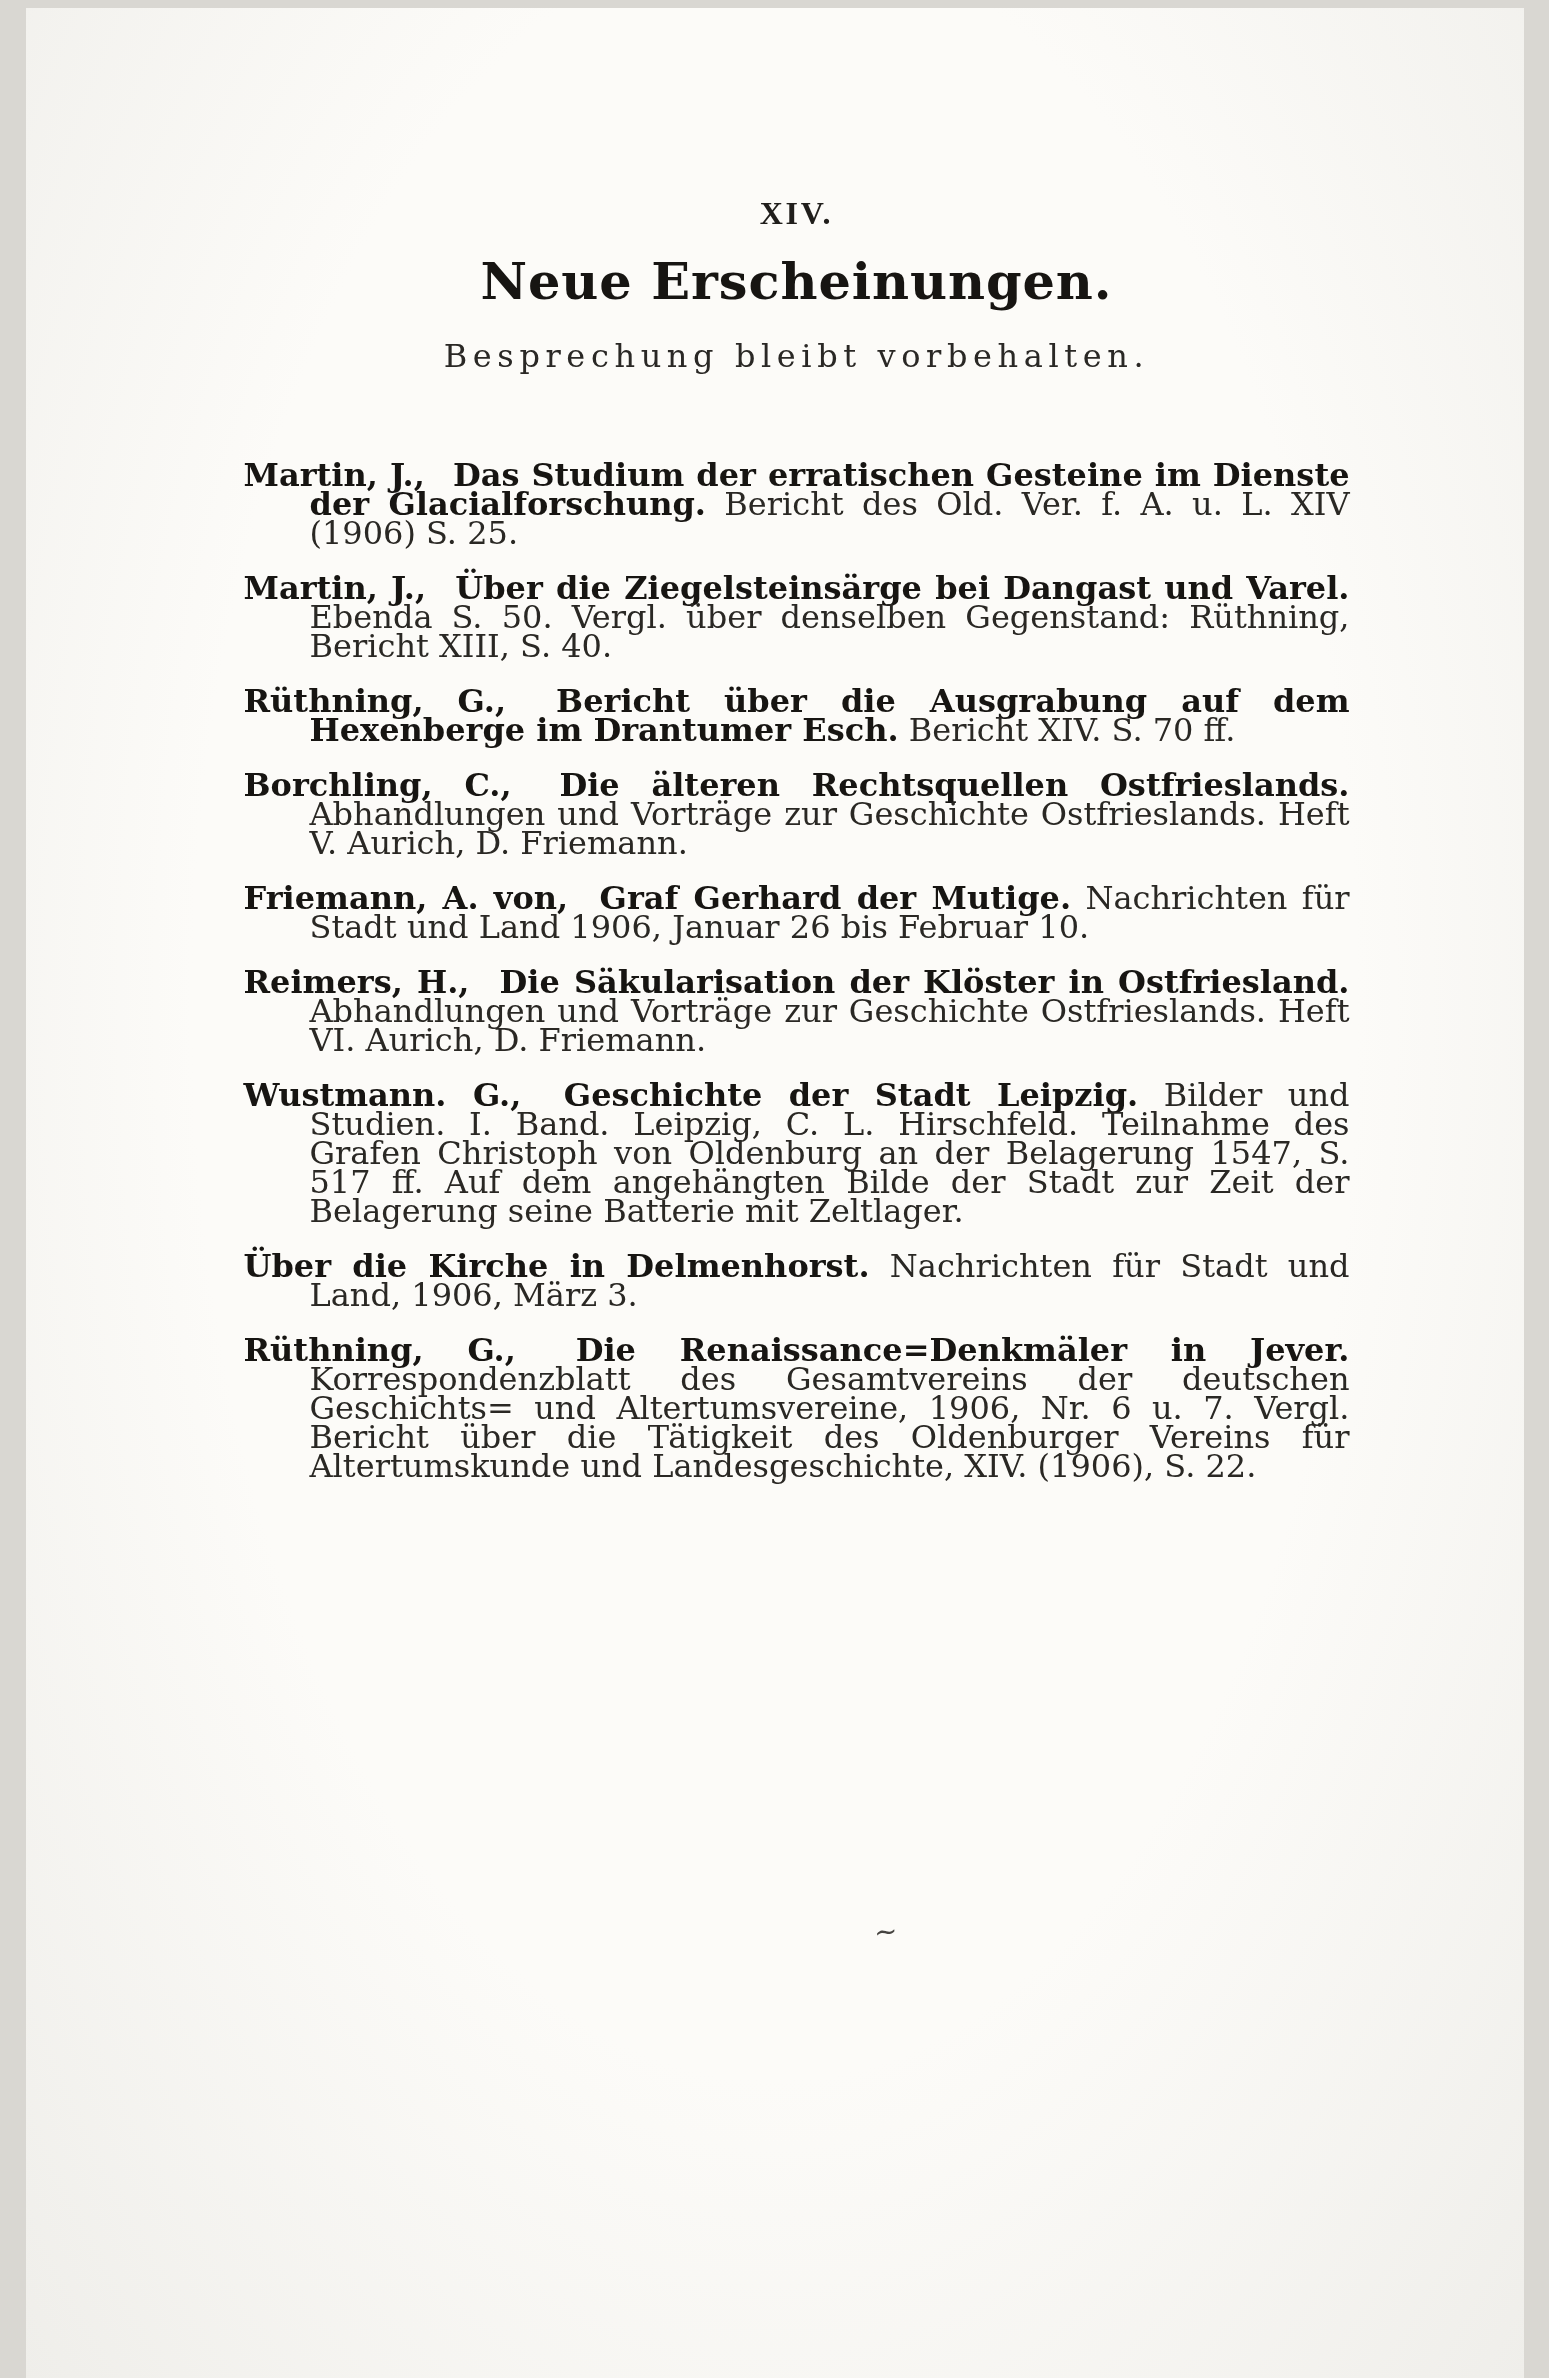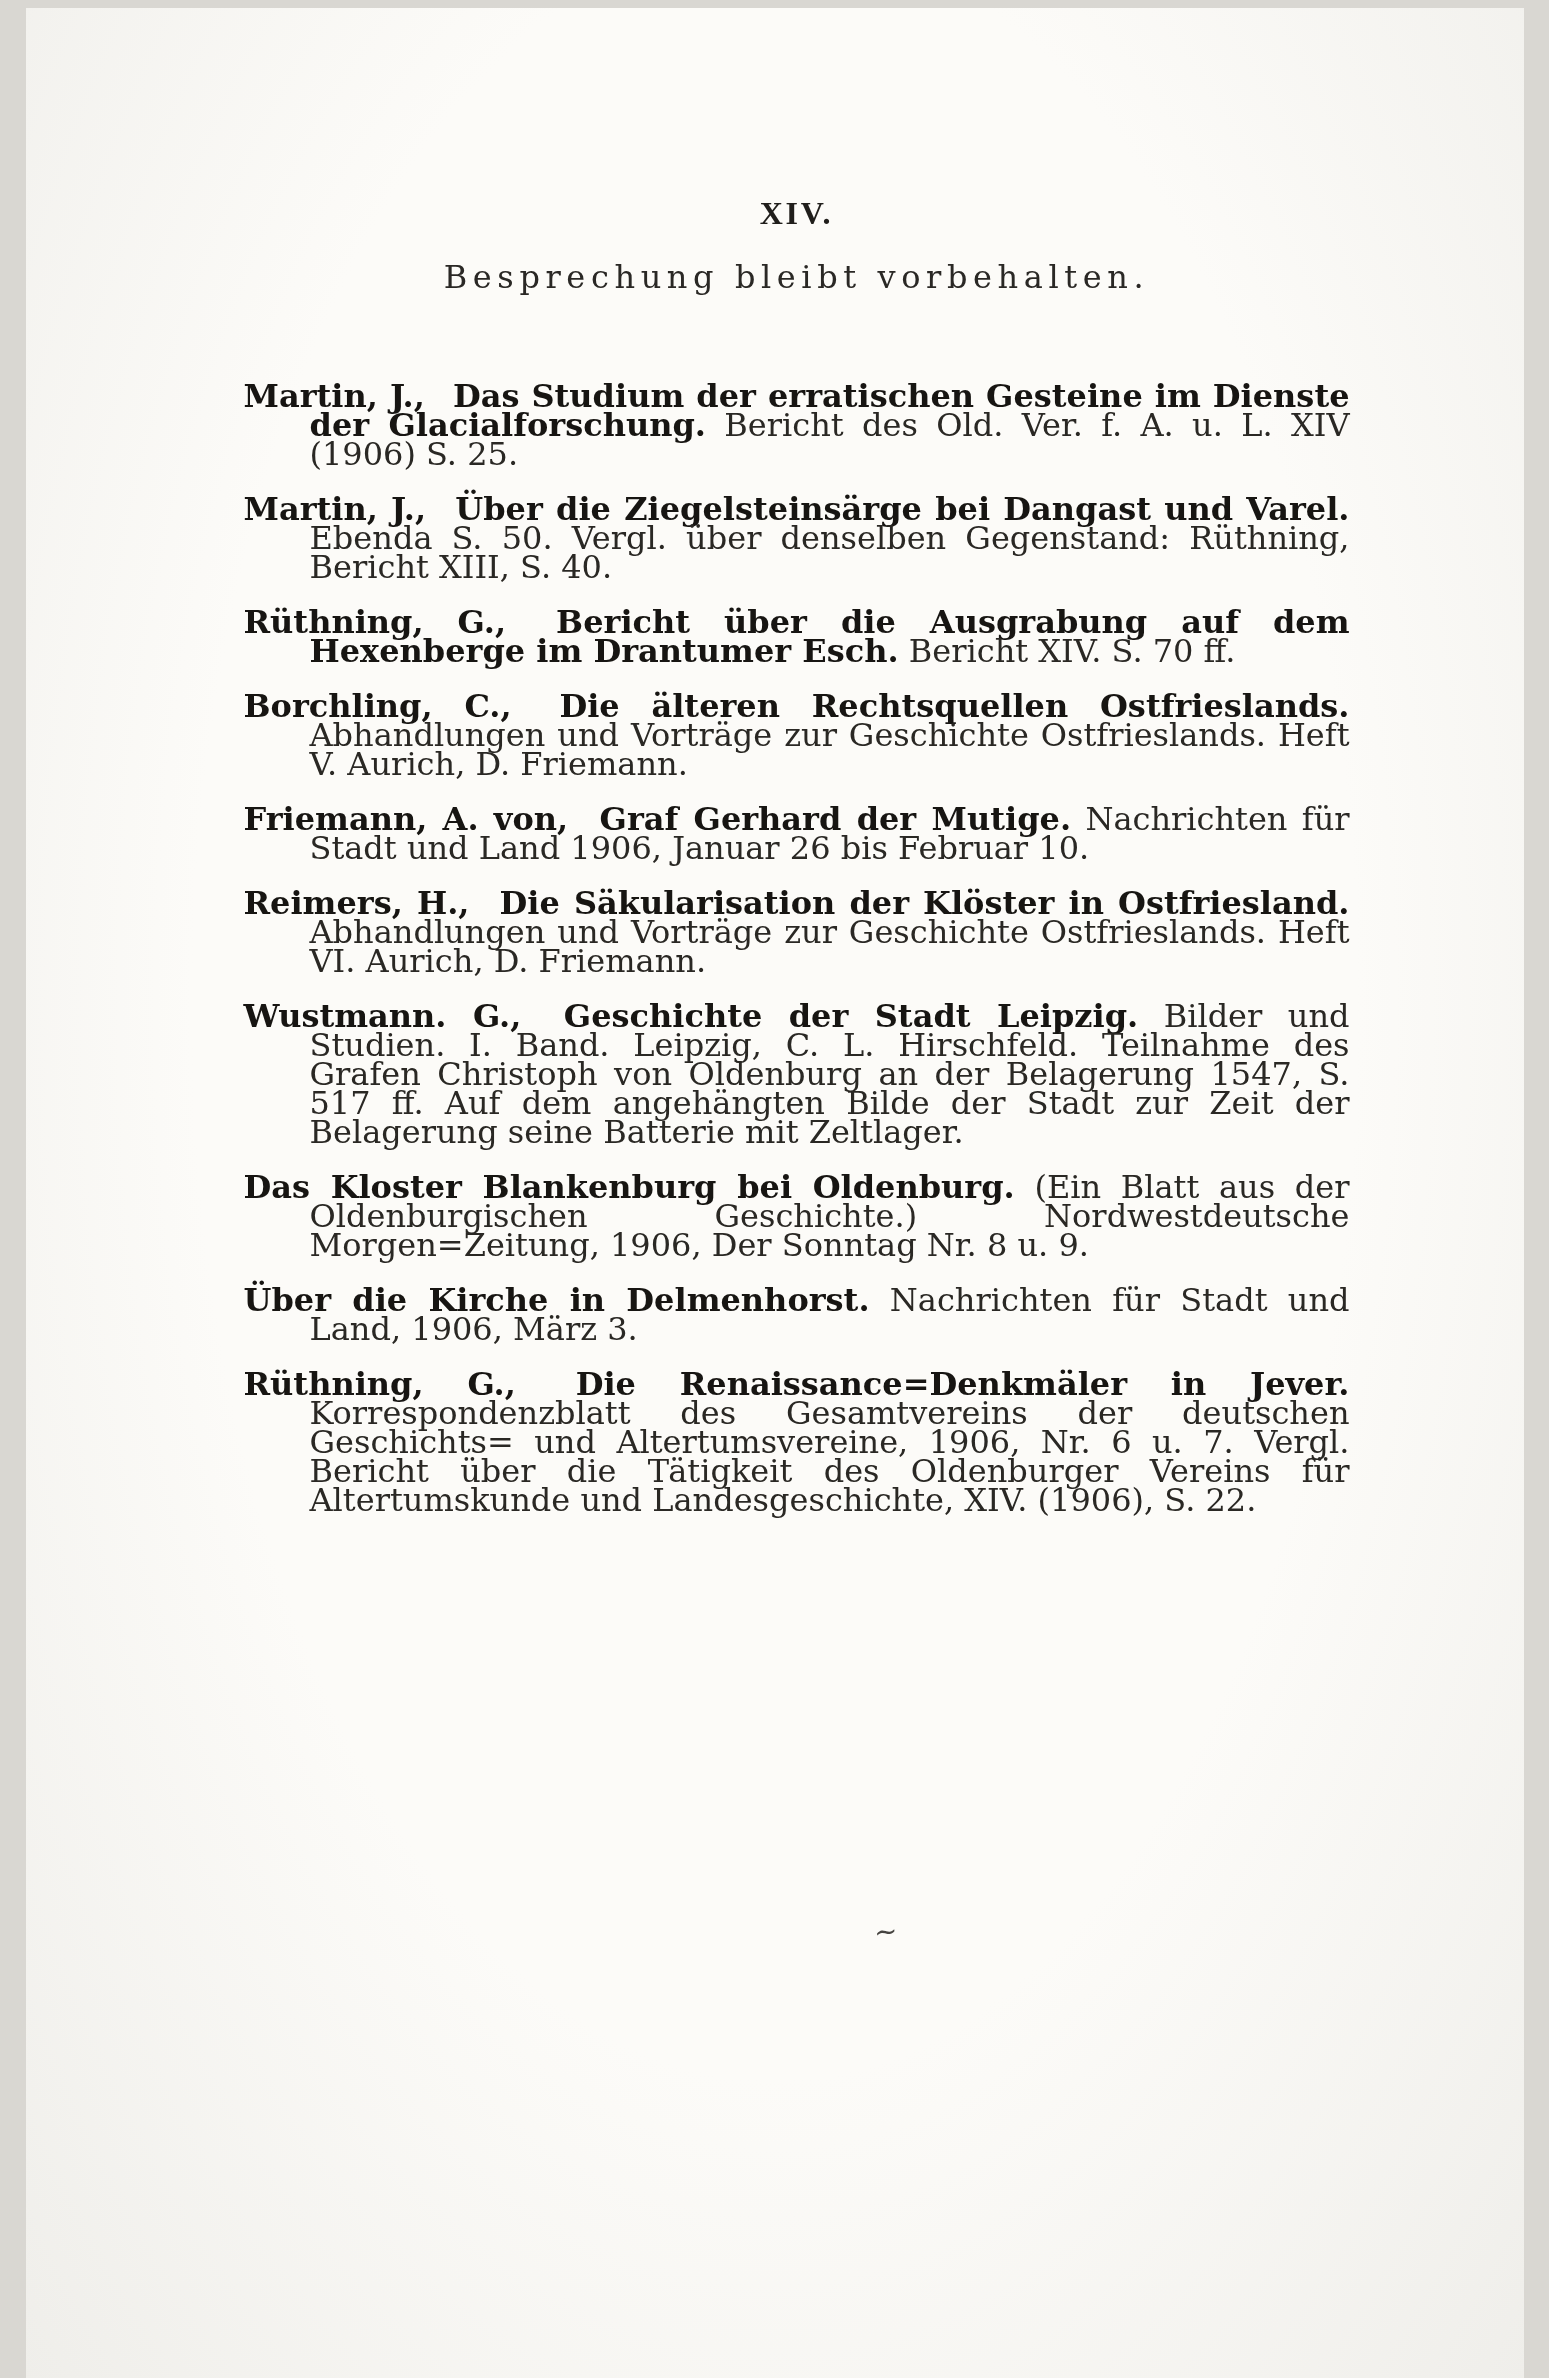--- a/index.html
+++ b/index.html
@@ -65,20 +65,21 @@
     transform: rotate(-6deg);
   }
 </style>
 </head>
 <body>
 
 <div class="page">
   <div class="content">
 
     <div class="section-number">XIV.</div>
+    <h1 class="page-title">Neue Erscheinungen.</h1>
     <div class="page-subtitle">Besprechung bleibt vorbehalten.</div>
 
     <div class="entries">
 
       <p class="entry">
         <span class="author">Martin, J.,</span>
         <span class="b">Das Studium der erratischen Gesteine im Dienste der Glacialforschung.</span>
         <span class="details">Bericht des Old. Ver. f. A. u. L. XIV (1906) S. 25.</span>
       </p>
 
@@ -111,25 +112,20 @@
         <span class="b">Die Säkularisation der Klöster in Ostfriesland.</span>
         <span class="details">Abhandlungen und Vorträge zur Geschichte Ostfrieslands. Heft VI. Aurich, D. Friemann.</span>
       </p>
 
       <p class="entry">
         <span class="author">Wustmann. G.,</span>
         <span class="b">Geschichte der Stadt Leipzig.</span>
         <span class="details">Bilder und Studien. I. Band. Leipzig, C. L. Hirschfeld. Teilnahme des Grafen Christoph von Oldenburg an der Belagerung 1547, S. 517 ff. Auf dem angehängten Bilde der Stadt zur Zeit der Belagerung seine Batterie mit Zeltlager.</span>
       </p>
 
-      <p class="entry">
-        <span class="author"></span>
-        <span class="b">Das Kloster Blankenburg bei Oldenburg.</span>
-        <span class="details">(Ein Blatt aus der Oldenburgischen Geschichte.) Nordwestdeutsche Morgen=Zeitung, 1906, Der Sonntag Nr. 8 u. 9.</span>
-      </p>
 
       <p class="entry">
         <span class="author"></span>
         <span class="b">Über die Kirche in Delmenhorst.</span>
         <span class="details">Nachrichten für Stadt und Land, 1906, März 3.</span>
       </p>
 
       <p class="entry">
         <span class="author">Rüthning, G.,</span>
         <span class="b">Die Renaissance=Denkmäler in Jever.</span>

